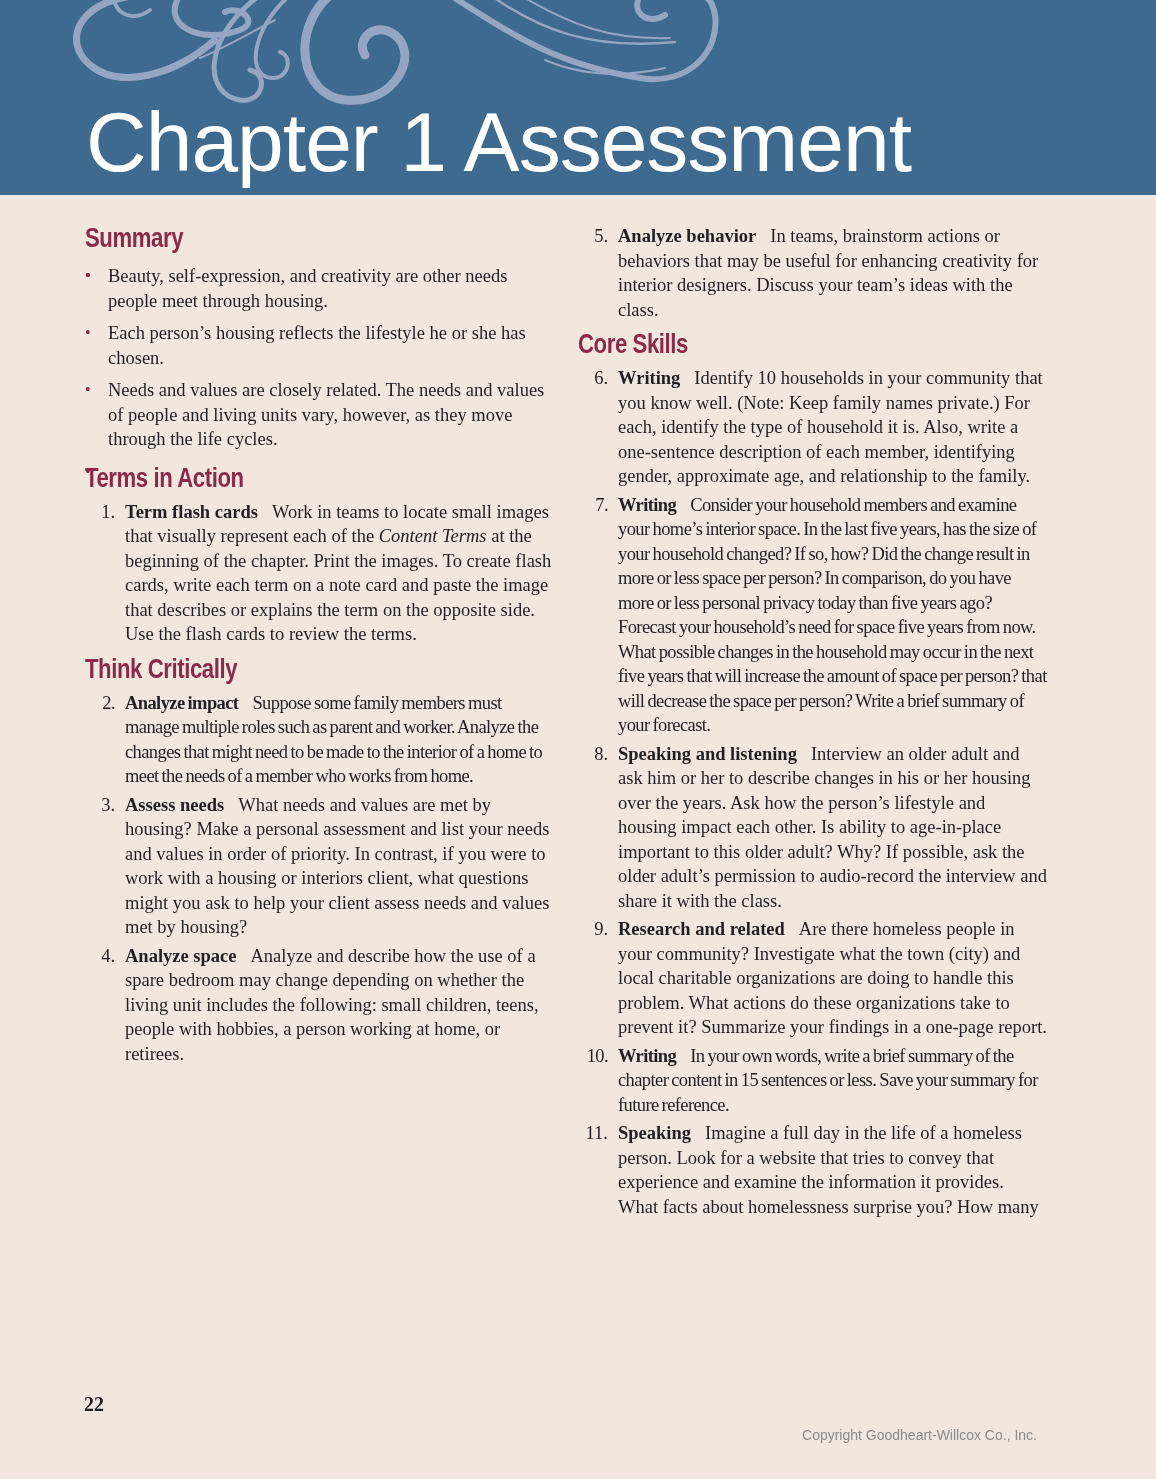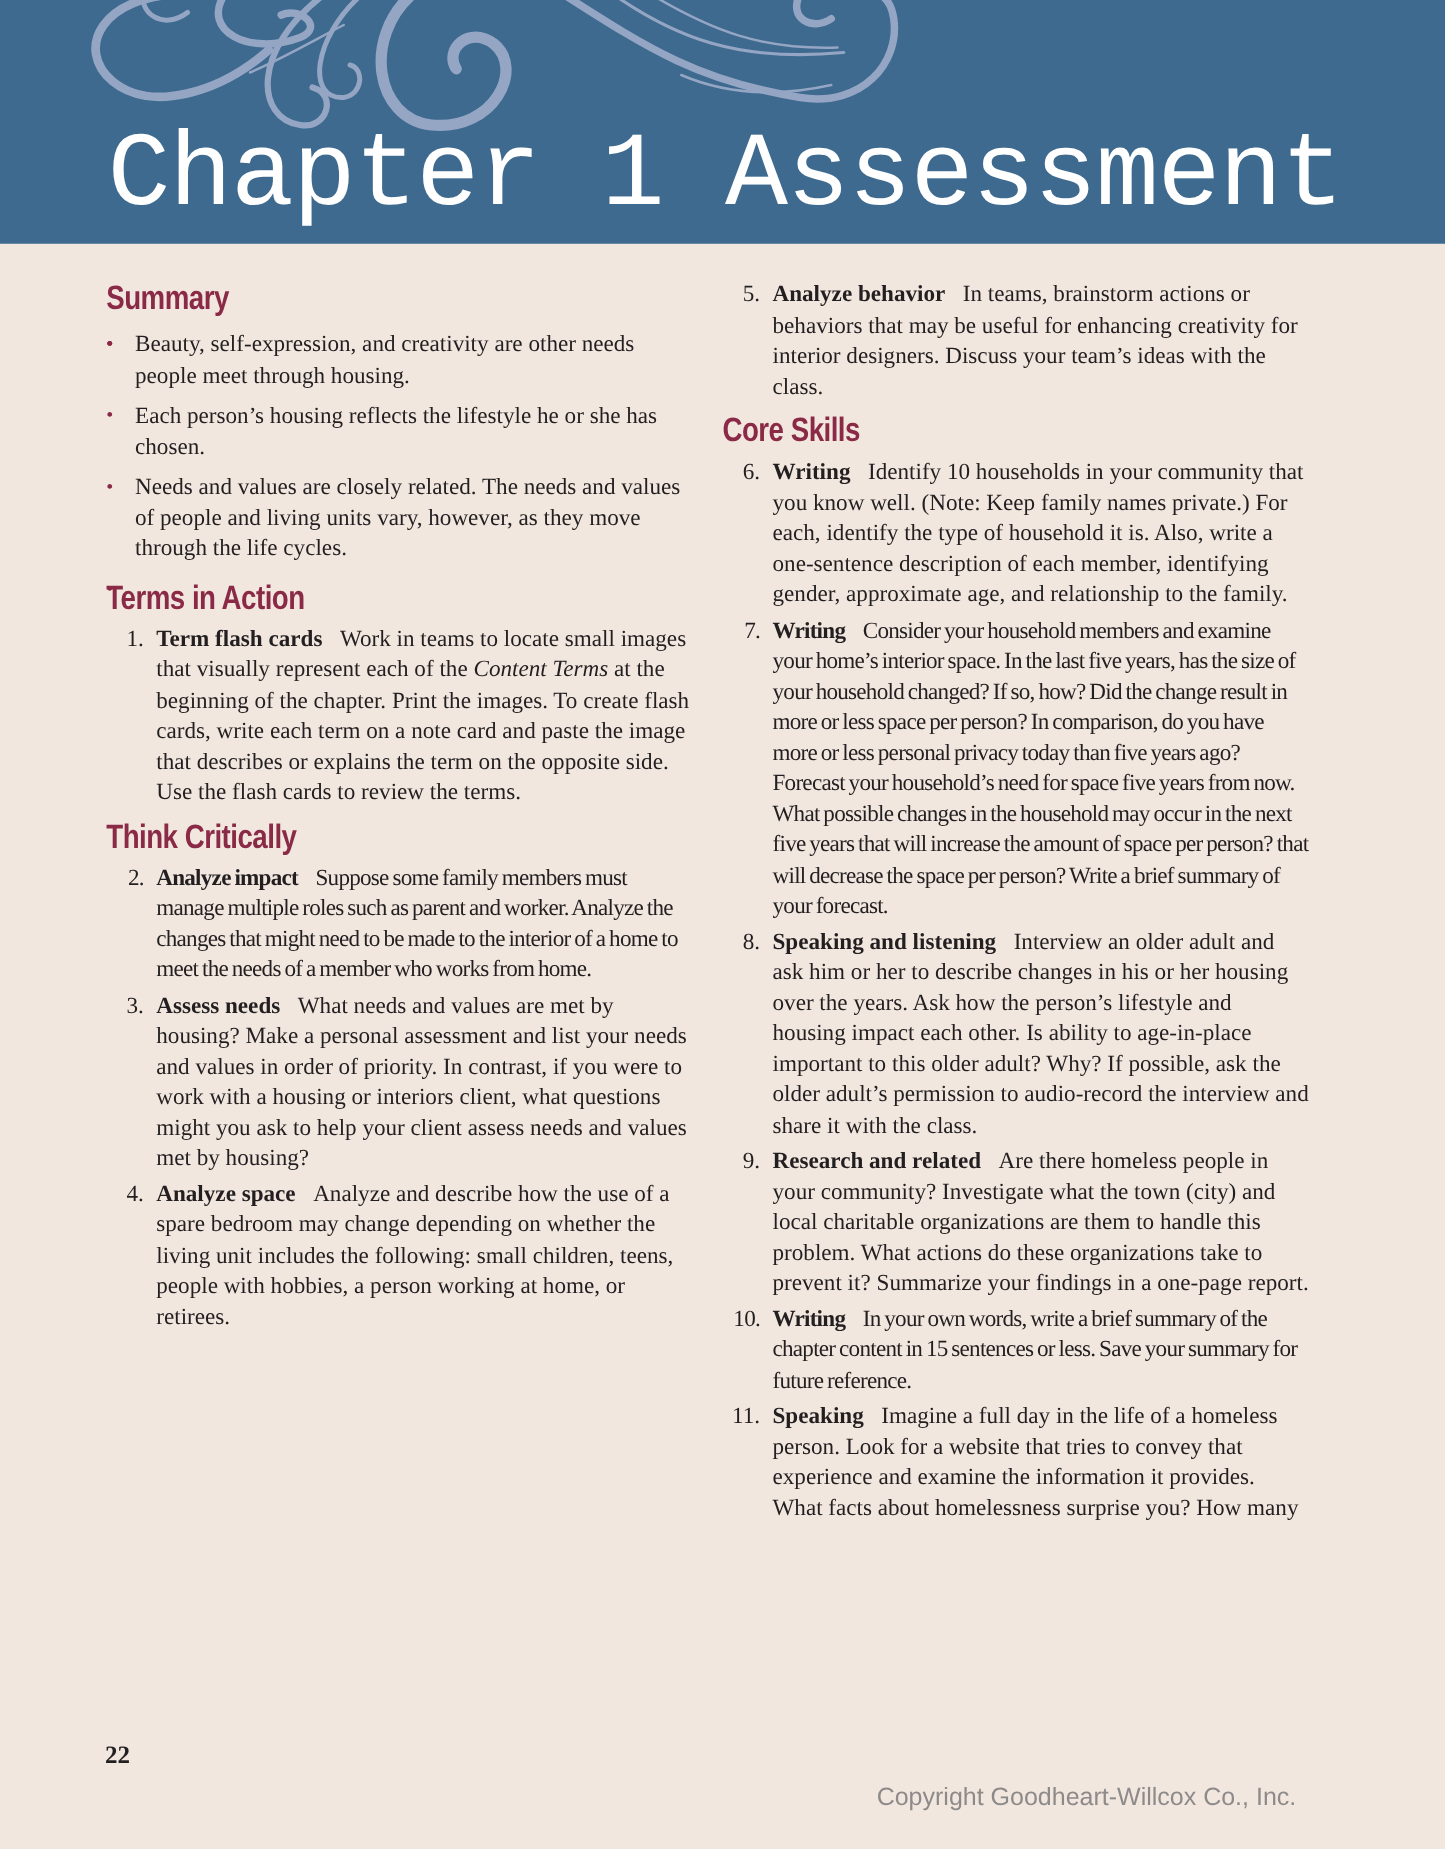--- a/index.html
+++ b/index.html
@@ -10,21 +10,21 @@
     color: #231f20;
     position: relative;
   }
   .banner {
     position: absolute; left: 0; top: 0; width: 1156px; height: 195px;
     background: #3d6a8e; overflow: hidden;
   }
   .banner svg.ornament { position: absolute; left: 0; top: 0; }
   .banner-title {
     position: absolute; left: 86px; top: 100px;
-    font-family: Liberation Mono, monospace;
+    font-family: Liberation Sans, sans-serif;
     font-size: 84px; color: #ffffff; letter-spacing: -1px;
     line-height: 1; white-space: nowrap;
     transform: scaleX(1.0); transform-origin: left top;
   }
   .col { position: absolute; top: 220px; width: 470px; }
   .col.left { left: 85px; }
   .col.right { left: 578px; width: 470px; }
   h2.section {
     margin: 0; font-family: "Liberation Sans", "DejaVu Sans", sans-serif;
     font-weight: bold; color: #8a2a47; font-size: 27px;
@@ -47,21 +47,21 @@
   ol.items li.condensed { letter-spacing: -0.6px; word-spacing: -1px; }
   ol.items li .num { position: absolute; left: 0; width: 30px; text-align: right; top: 0; }
   ol.items li .lead { font-weight: bold; margin-right: 14px; }
   .gap-section { margin-top: 16px; }
   .footer-page {
     position: absolute; left: 84px; top: 1393px;
     font-family: "Liberation Serif", serif; font-weight: bold; font-size: 20px;
   }
   .footer-copy {
     position: absolute; right: 119px; top: 1427px;
-    font-family: "Liberation Sans", sans-serif; font-size: 20px; color: #8d8a89;
+    font-family: "Liberation Sans", sans-serif; font-size: 14px; color: #8d8a89;
   }
 </style>
 </head>
 <body>
 
 <div class="banner">
   <svg class="ornament" width="760" height="110" viewBox="0 0 760 110">
     <g fill="none" stroke="#95a5c4" stroke-linecap="round">
 
       <path d="M150 -5 C 80 -5, 60 40, 90 65 C 120 90, 175 75, 215 40" stroke-width="7"></path>
@@ -137,21 +137,21 @@
     <li class="condensed">
       <span class="num">7.</span>
       <span class="lead">Writing</span><span>Consider your household members and examine your home’s interior space. In the last five years, has the size of your household changed? If so, how? Did the change result in more or less space per person? In comparison, do you have more or less personal privacy today than five years ago? Forecast your household’s need for space five years from now. What possible changes in the household may occur in the next five years that will increase the amount of space per person? that will decrease the space per person? Write a brief summary of your forecast.</span>
     </li>
     <li>
       <span class="num">8.</span>
       <span class="lead">Speaking and listening</span><span>Interview an older adult and ask him or her to describe changes in his or her housing over the years. Ask how the person’s lifestyle and housing impact each other. Is ability to age-in-place important to this older adult? Why? If possible, ask the older adult’s permission to audio-record the interview and share it with the class.</span>
     </li>
     <li>
       <span class="num">9.</span>
-      <span class="lead">Research and related</span><span>Are there homeless people in your community? Investigate what the town (city) and local charitable organizations are them to handle this problem. What actions do these organizations take to prevent it? Summarize your findings in a one-page report.</span>
+      <span class="lead">Research and related</span><span>Are there homeless people in your community? Investigate what the town (city) and local charitable organizations are doing to handle this problem. What actions do these organizations take to prevent it? Summarize your findings in a one-page report.</span>
     </li>
     <li class="condensed">
       <span class="num">10.</span>
       <span class="lead">Writing</span><span>In your own words, write a brief summary of the chapter content in 15 sentences or less. Save your summary for future reference.</span>
     </li>
     <li>
       <span class="num">11.</span>
       <span class="lead">Speaking</span><span>Imagine a full day in the life of a homeless person. Look for a website that tries to convey that experience and examine the information it provides. What facts about homelessness surprise you? How many</span>
     </li>
   </ol>

